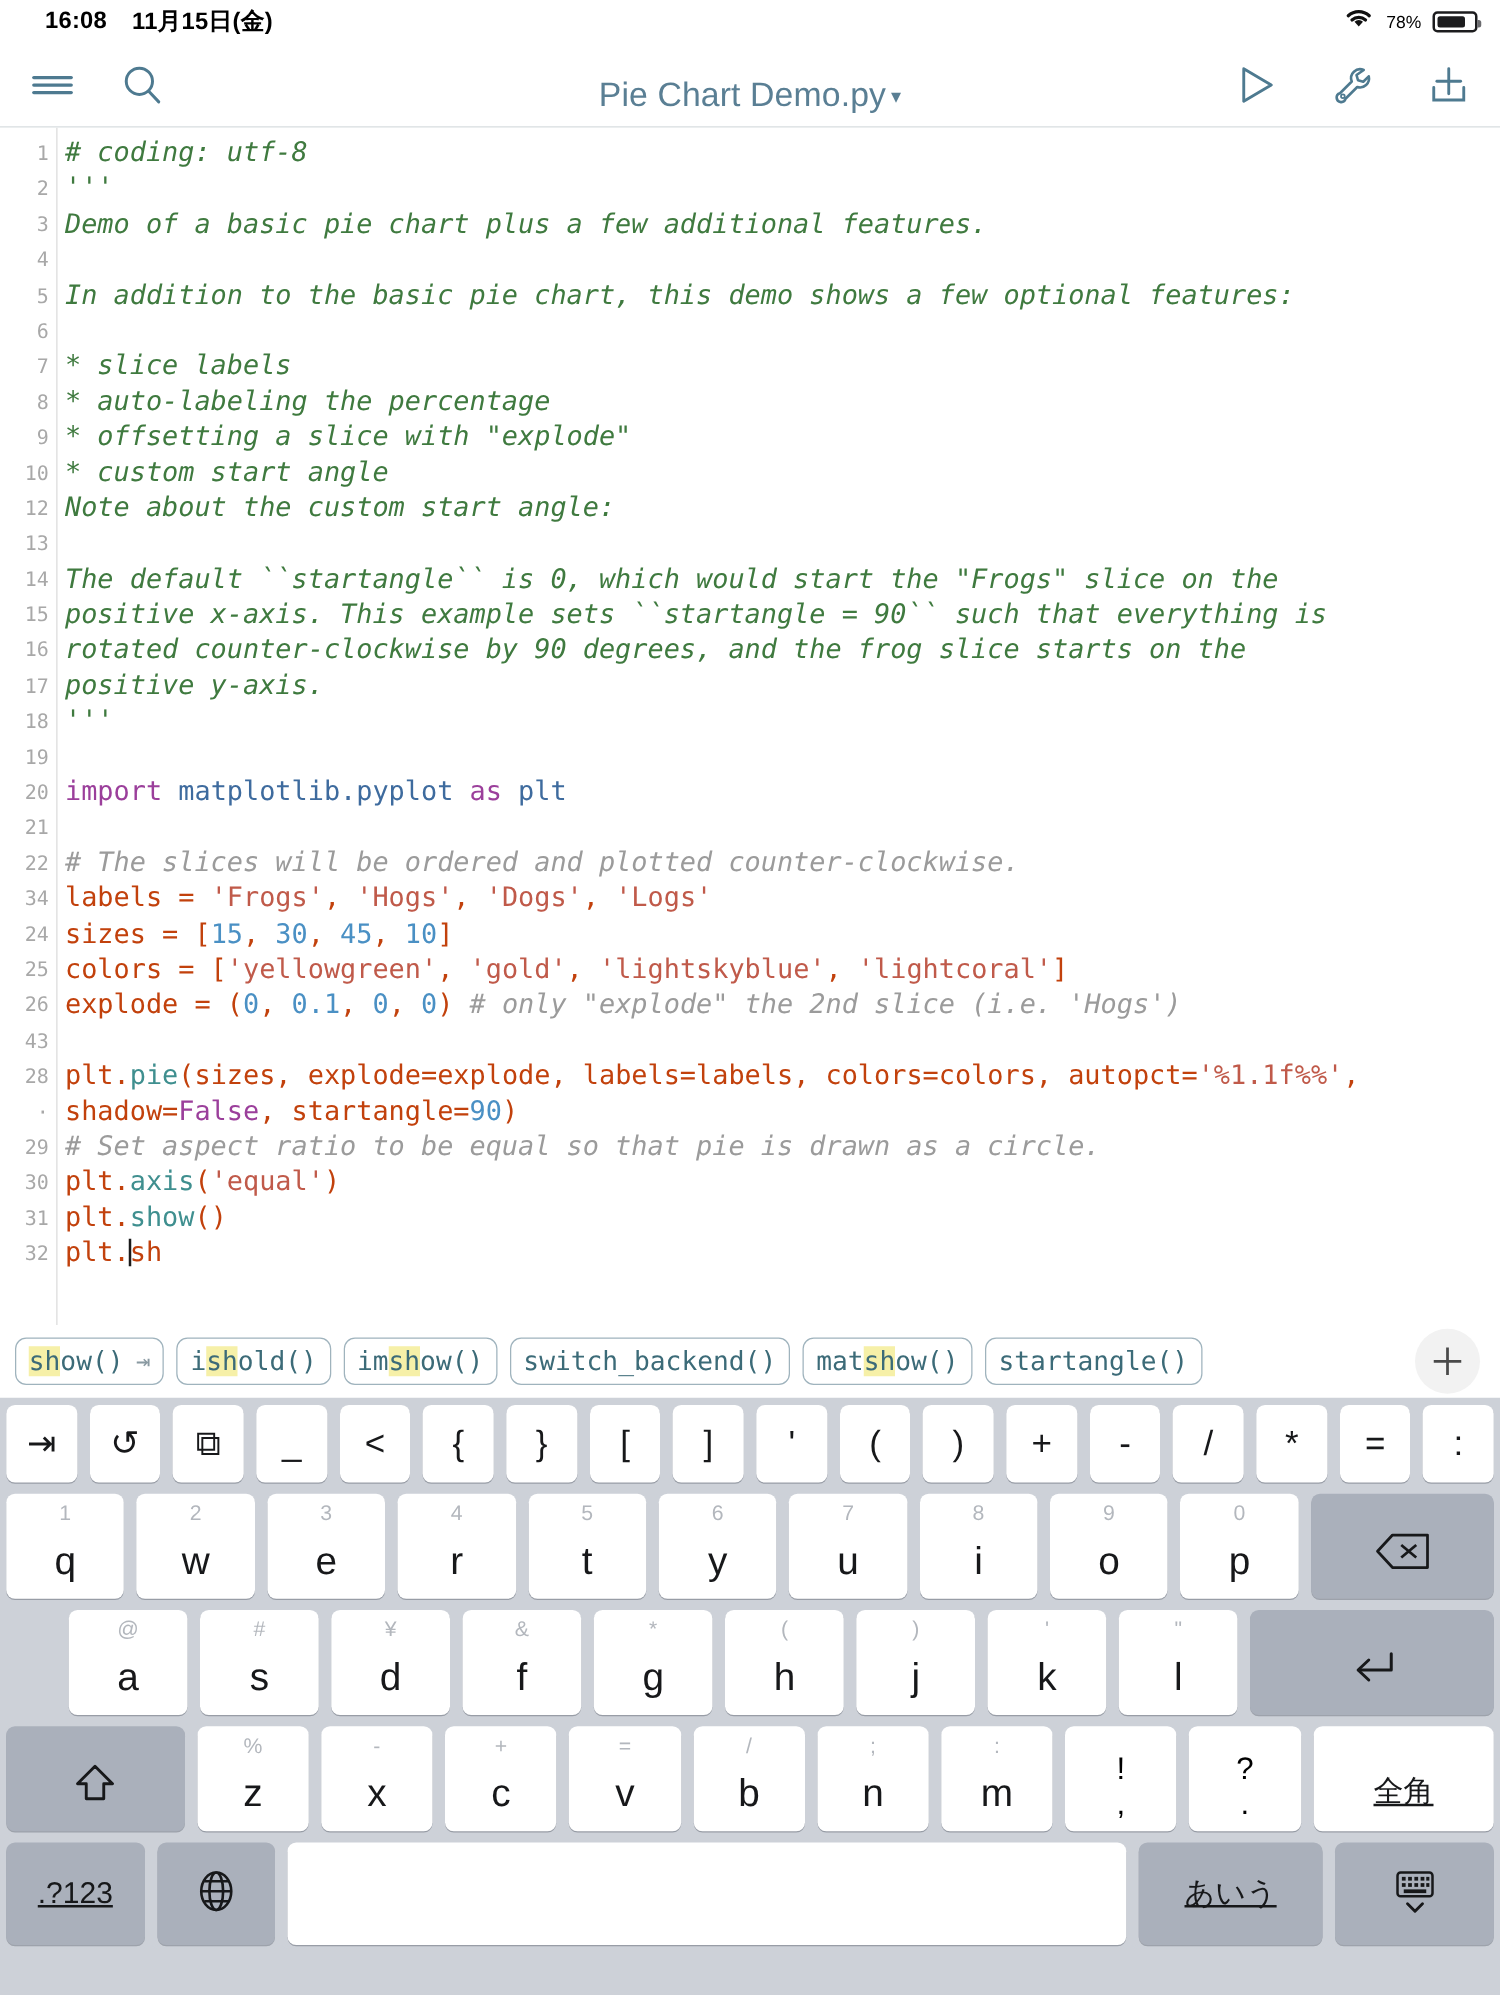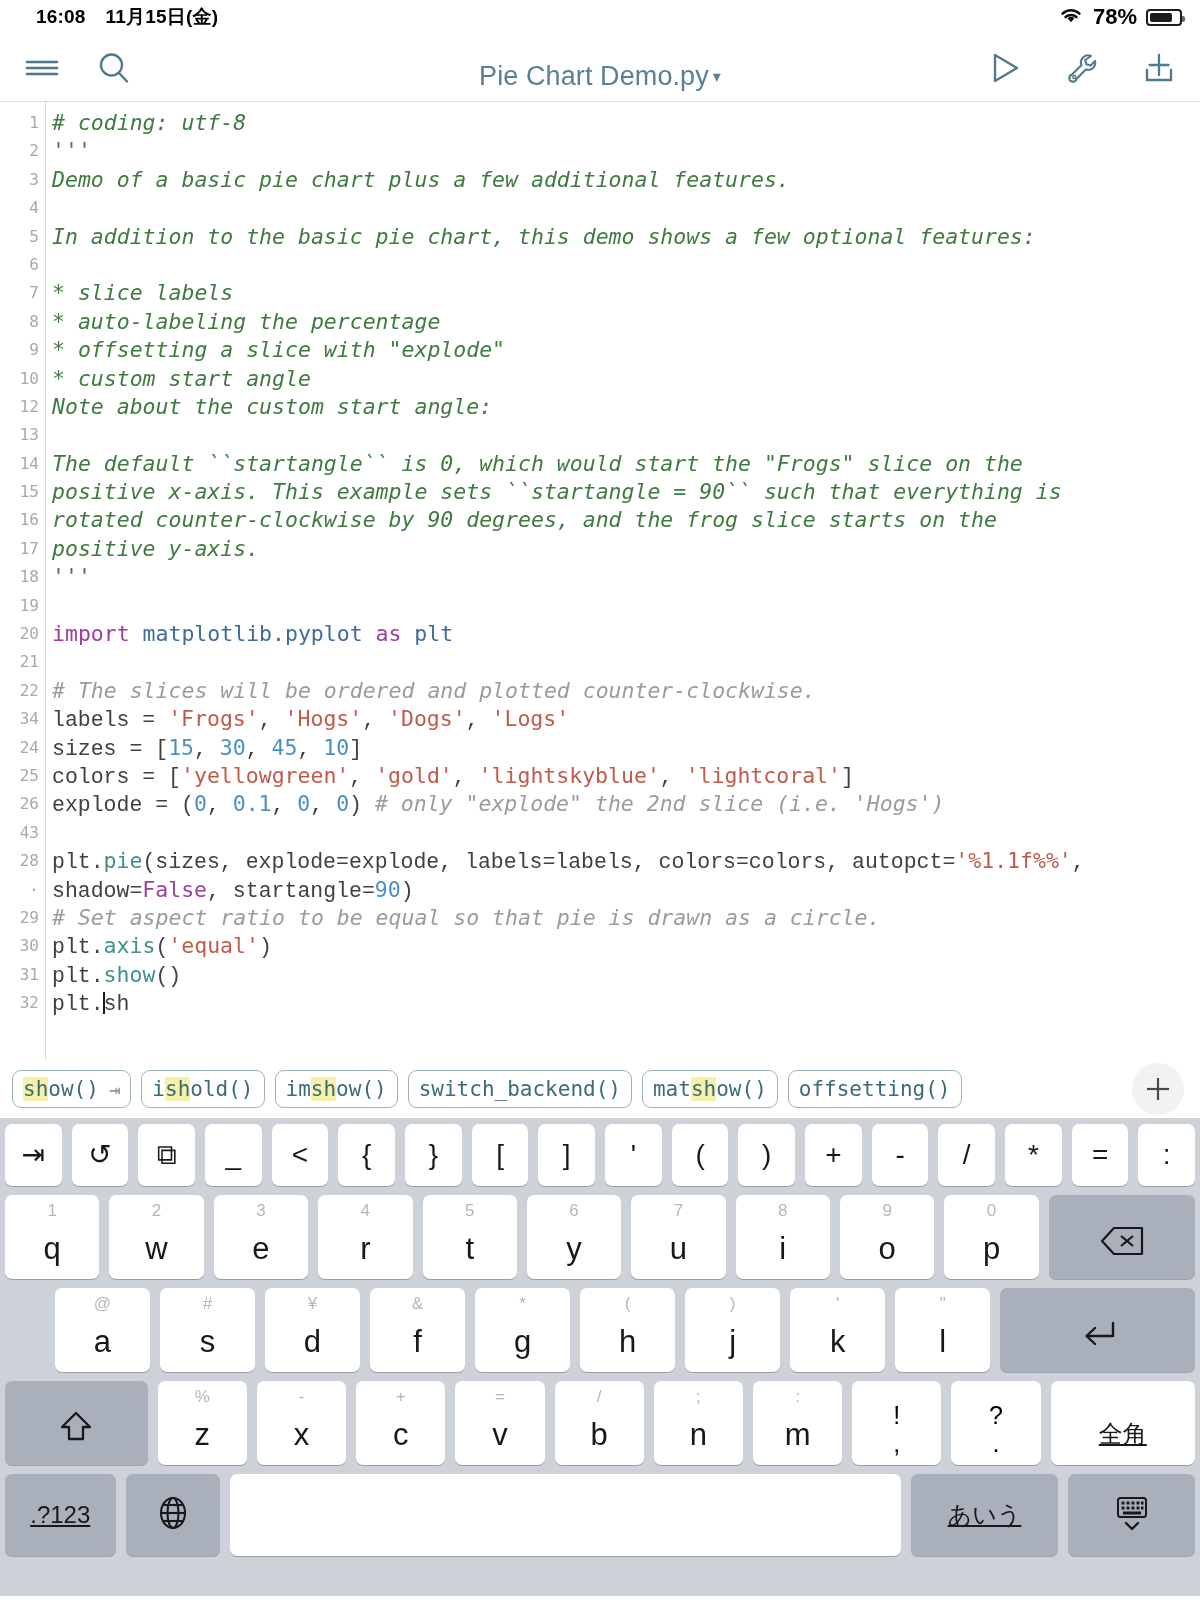--- a/index.html
+++ b/index.html
@@ -12,21 +12,21 @@
   #app { position: relative; width: 1200px; height: 1600px; background: #ffffff; }
 
   
   .statusbar {
     height: 34px; display: flex; align-items: center;
     padding: 0 18px 0 36px; font-size: 19px; font-weight: 600; color: #000;
   }
   .sb-time { letter-spacing: .2px; }
   .sb-date { margin-left: 20px; letter-spacing: .2px; }
   .sb-right { margin-left: auto; display: flex; align-items: center; gap: 9px; }
-  .sb-pct { font-size: 22px; font-weight: 700; }
+  .sb-pct { font-size: 14px; font-weight: 400; }
   .batt { position: relative; width: 36px; height: 17px; border: 2px solid #1c1c1e;
           border-radius: 4px; display: flex; align-items: center; padding: 2px; }
   .batt::after { content: ""; position: absolute; right: -5px; top: 5px; width: 3px; height: 6px;
           background: #6b6b6e; border-radius: 0 2px 2px 0; }
   .batt-fill { height: 100%; background: #1c1c1e; border-radius: 2px; }
 
   
   .toolbar {
     height: 68px; display: flex; align-items: center; padding: 0 22px;
     border-bottom: 1px solid #d8dde0; background: #fff; position: relative;
@@ -54,21 +54,21 @@
     font-family: "DejaVu Sans Mono", monospace;
   }
   .ctext { padding-left: 13px; white-space: pre; line-height: 28.4px; }
   .cmt { color: #3f7a3f; font-style: italic; }
   .cmt-gray { color: #9b9b9b; font-style: italic; }
   .kw  { color: #9b3f9b; }
   .mod { color: #3e6b9e; }
   .str { color: #c05a4a; }
   .num { color: #4a90c4; }
   .fn  { color: #3f8f8f; }
-  .pl  { color: #404040; font-family: Liberation Mono, monospace; }
+  .pl  { color: #c2410c; }
   .caret-bar {
     display: inline-block; width: 2px; height: 22px; background: #1a1a1a;
     vertical-align: -4px; margin: 0 -1px;
   }
 
   
   .suggestbar {
     position: relative; height: 58px; display: flex; align-items: center;
     padding: 0 12px; background: #fff; gap: 10px;
   }
@@ -347,21 +347,21 @@
         </div>
         <div class="chip">
           <span>switch_backend()</span>
         </div>
         <div class="chip">
           <span>mat</span>
           <span class="hl">sh</span>
           <span>ow()</span>
         </div>
         <div class="chip">
-          <span>offsetting()</span>
+          <span>startangle()</span>
         </div>
       </div>
     <span class="plus-btn">
       <svg width="32" height="32" viewBox="0 0 32 32">
         <line x1="16" y1="5" x2="16" y2="27" stroke="#4a4a4a" stroke-width="2.2"></line>
         <line x1="5" y1="16" x2="27" y2="16" stroke="#4a4a4a" stroke-width="2.2"></line>
       </svg>
     </span>
   </div>
 

